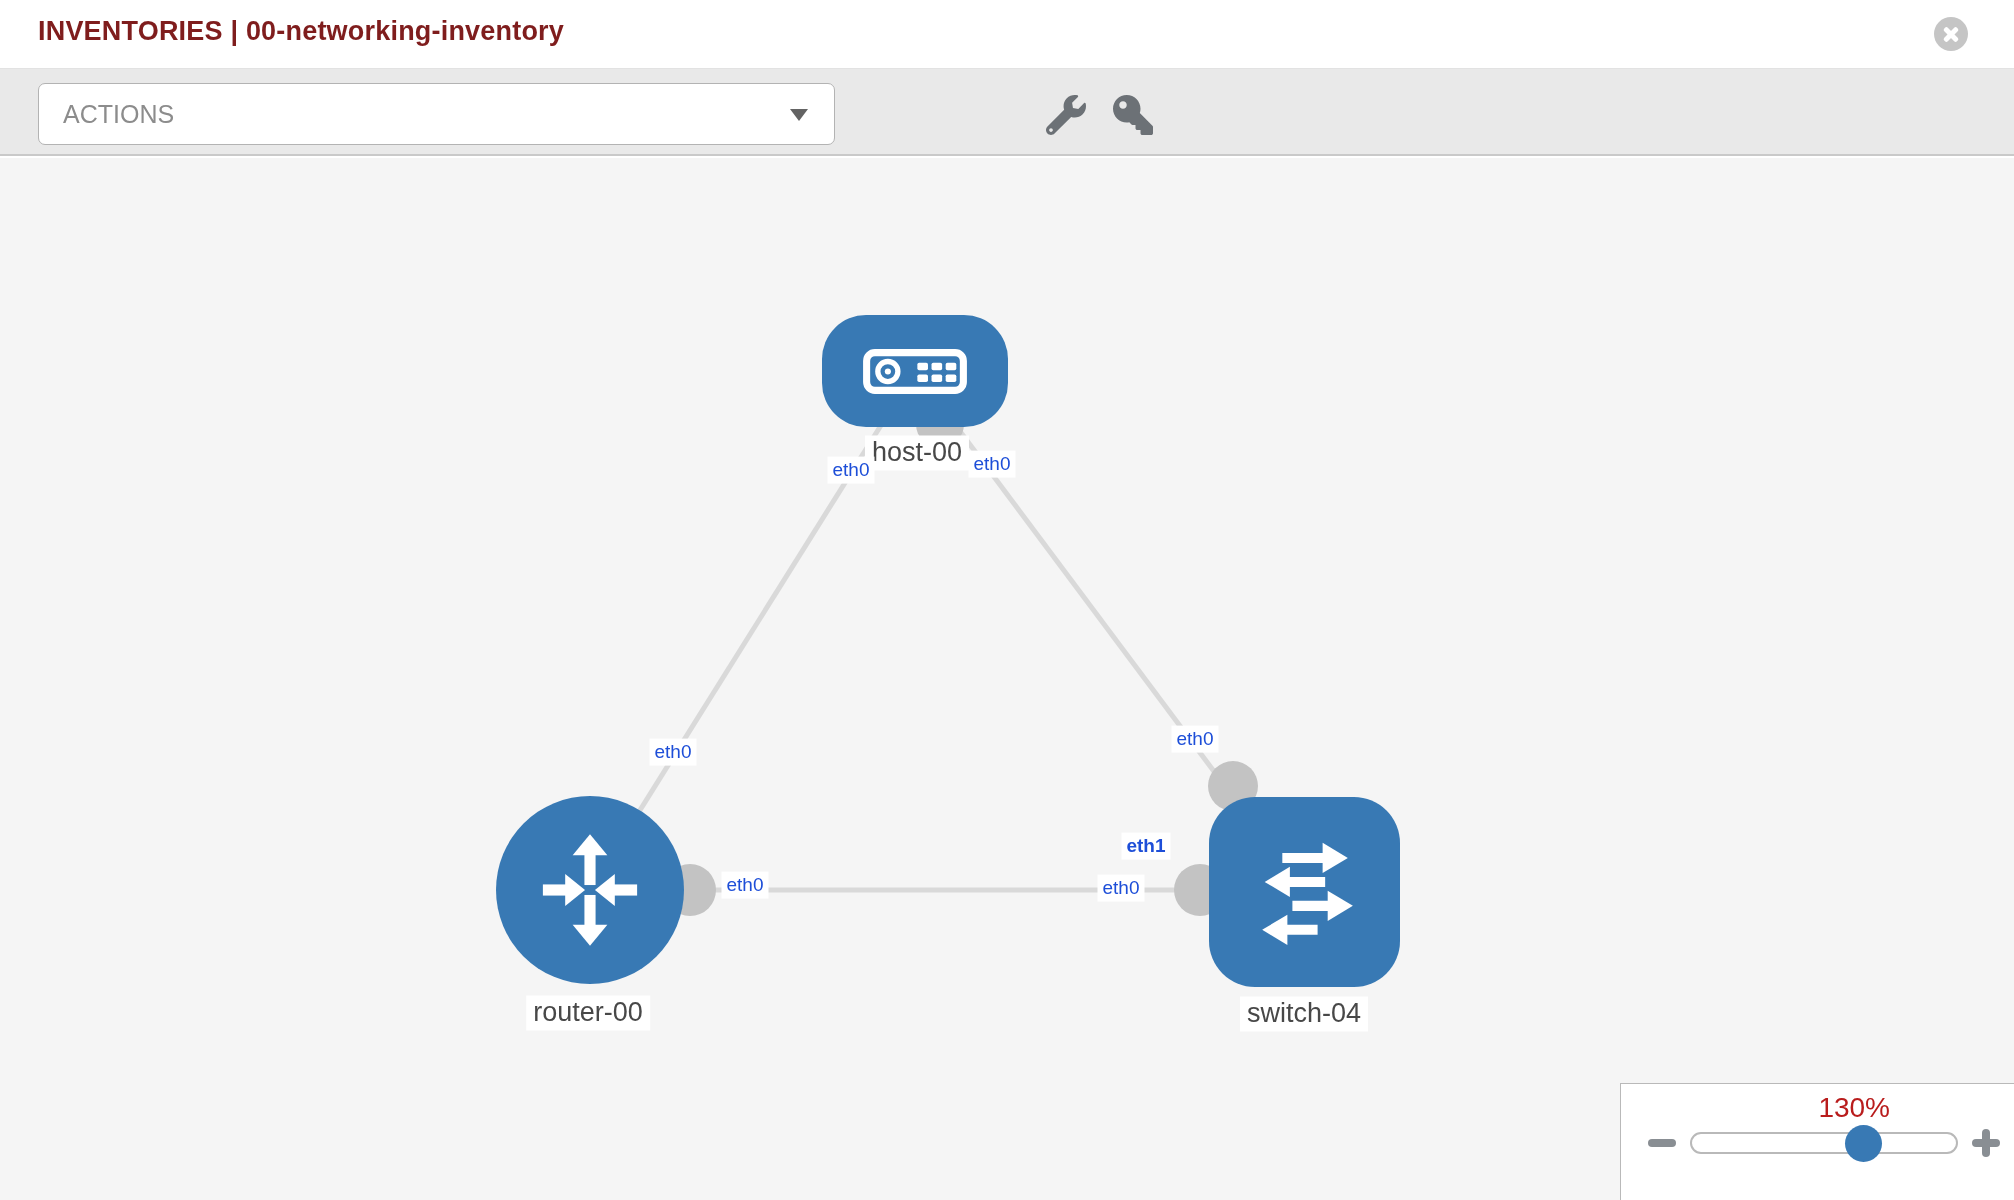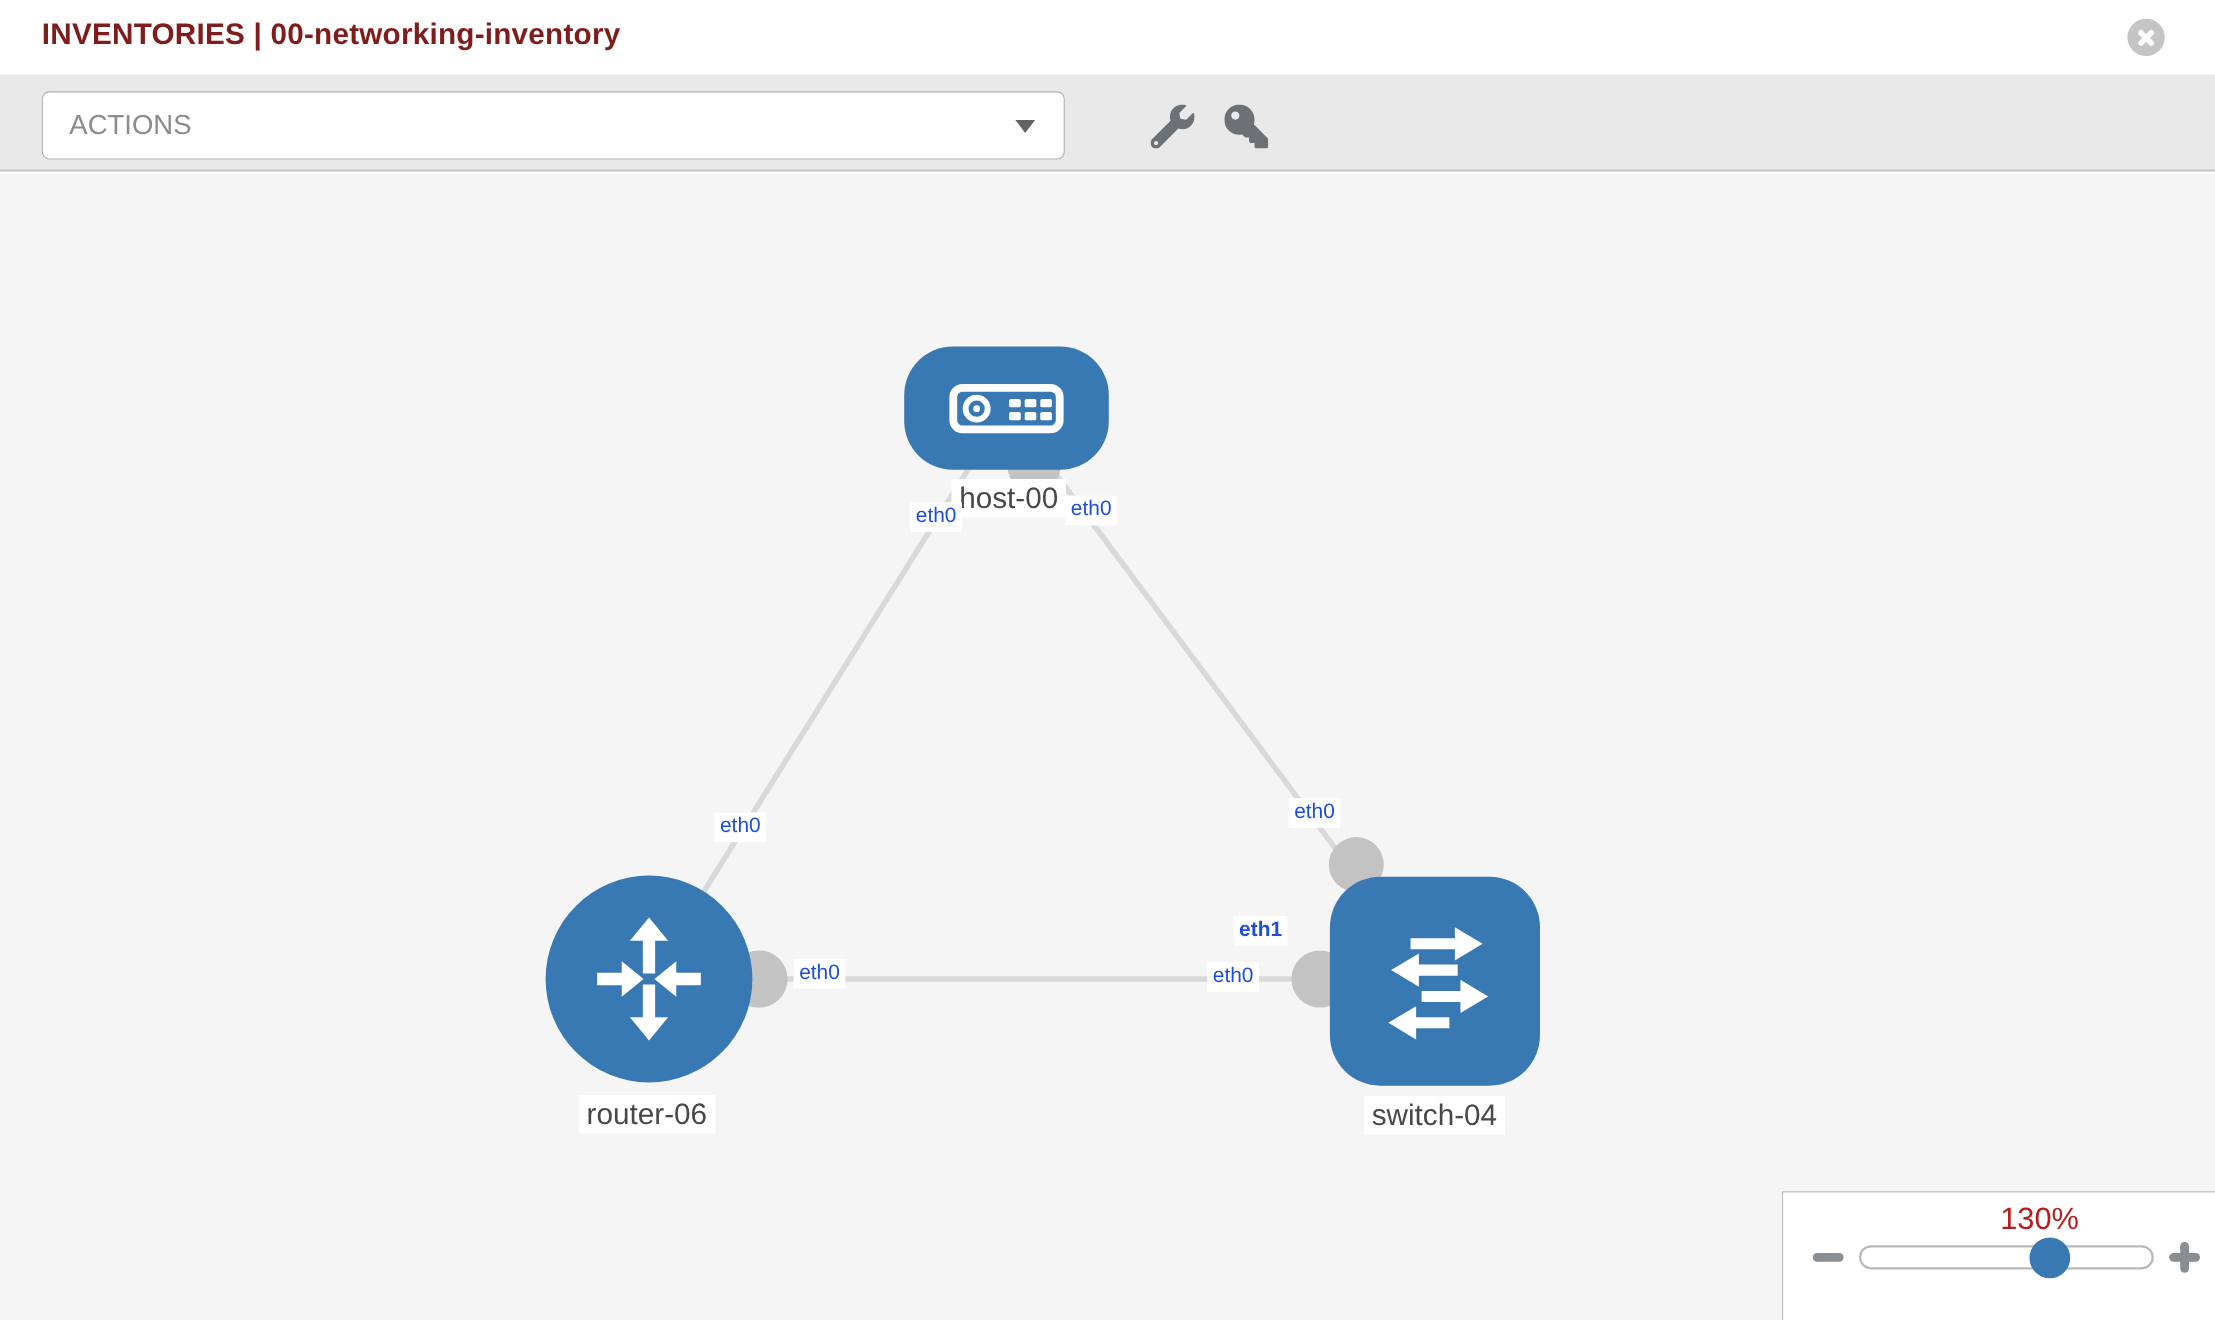--- a/index.html
+++ b/index.html
@@ -17,21 +17,21 @@
           background:#fff;}
   .close-btn span:nth-child(1){transform:rotate(45deg);}
   .close-btn span:nth-child(2){transform:rotate(-45deg);}
 
   
   .toolbar{position:absolute;left:0;top:69px;width:2014px;height:87px;background:#e9e9e9;
           border-bottom:2px solid #c9c9c9;box-sizing:border-box;}
   .dd{position:absolute;top:83px;height:62px;background:#fff;border:1px solid #b3b3b3;
           border-radius:7px;box-sizing:border-box;display:flex;align-items:center;
           padding:0 24px;font-size:25px;color:#8c8c8c;cursor:pointer;}
-  .dd-actions{left:38px;width:930px;}
+  .dd-actions{left:38px;width:797px;}
   .dd-search{left:1182px;width:796px;}
   .caret{position:absolute;right:26px;top:50%;margin-top:-5px;width:0;height:0;
           border-left:9px solid transparent;border-right:9px solid transparent;
           border-top:12px solid #636363;}
   .tool-icon{position:absolute;top:95px;width:40px;height:40px;cursor:pointer;}
   .tool-icon svg{width:100%;height:100%;fill:#6c7176;}
   .icon-wrench{left:1046px;}
   .icon-key{left:1113px;}
 
   
@@ -162,21 +162,21 @@
             <polygon points="18,42 38,30 38,54" stroke="none"></polygon>
           <line x1="40" y1="61" x2="72" y2="61"></line>
             <polygon points="88,61 68,49 68,73" stroke="none"></polygon>
           <line x1="32" y1="80" x2="60" y2="80"></line>
             <polygon points="16,80 36,68 36,92" stroke="none"></polygon>
         </g>
       </svg>
     </div>
 
     <div class="node-label lbl-host">host-00</div>
-    <div class="node-label lbl-router">router-06</div>
+    <div class="node-label lbl-router">router-00</div>
     <div class="node-label lbl-switch">switch-04</div>
 
     <div class="eth-label eth-hr">eth0</div>
     <div class="eth-label eth-hs">eth0</div>
     <div class="eth-label eth-rh">eth0</div>
     <div class="eth-label eth-sh">eth0</div>
     <div class="eth-label eth-rs">eth0</div>
     <div class="eth-label eth-sr-hidden">eth0</div>
     <div class="eth-label eth-sr">eth1</div>
   </div>

